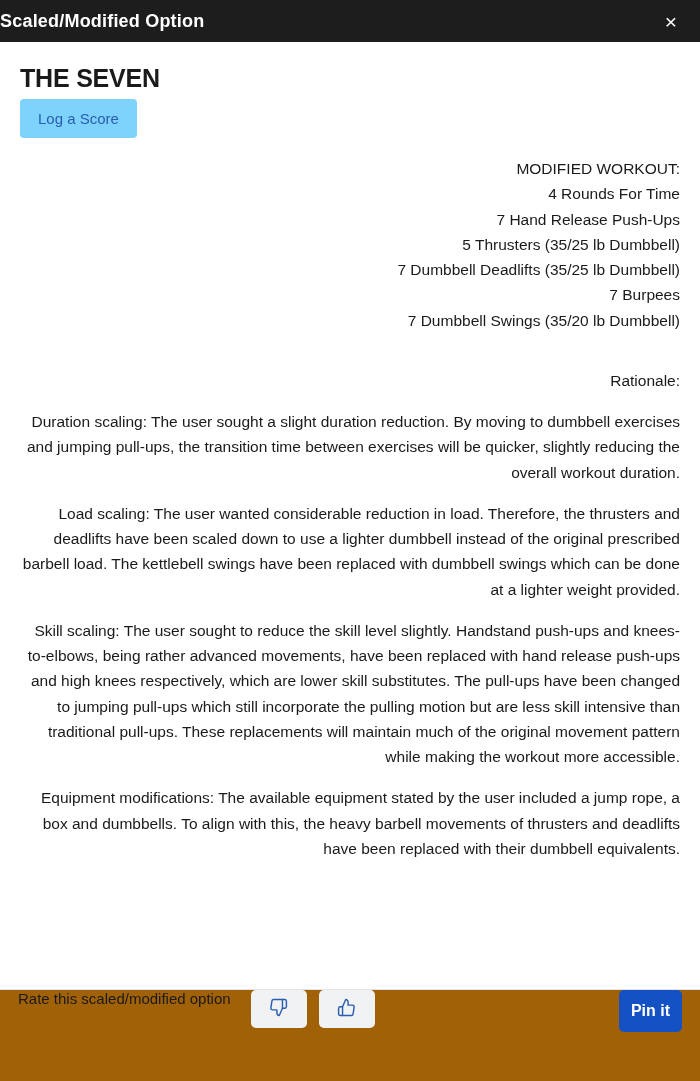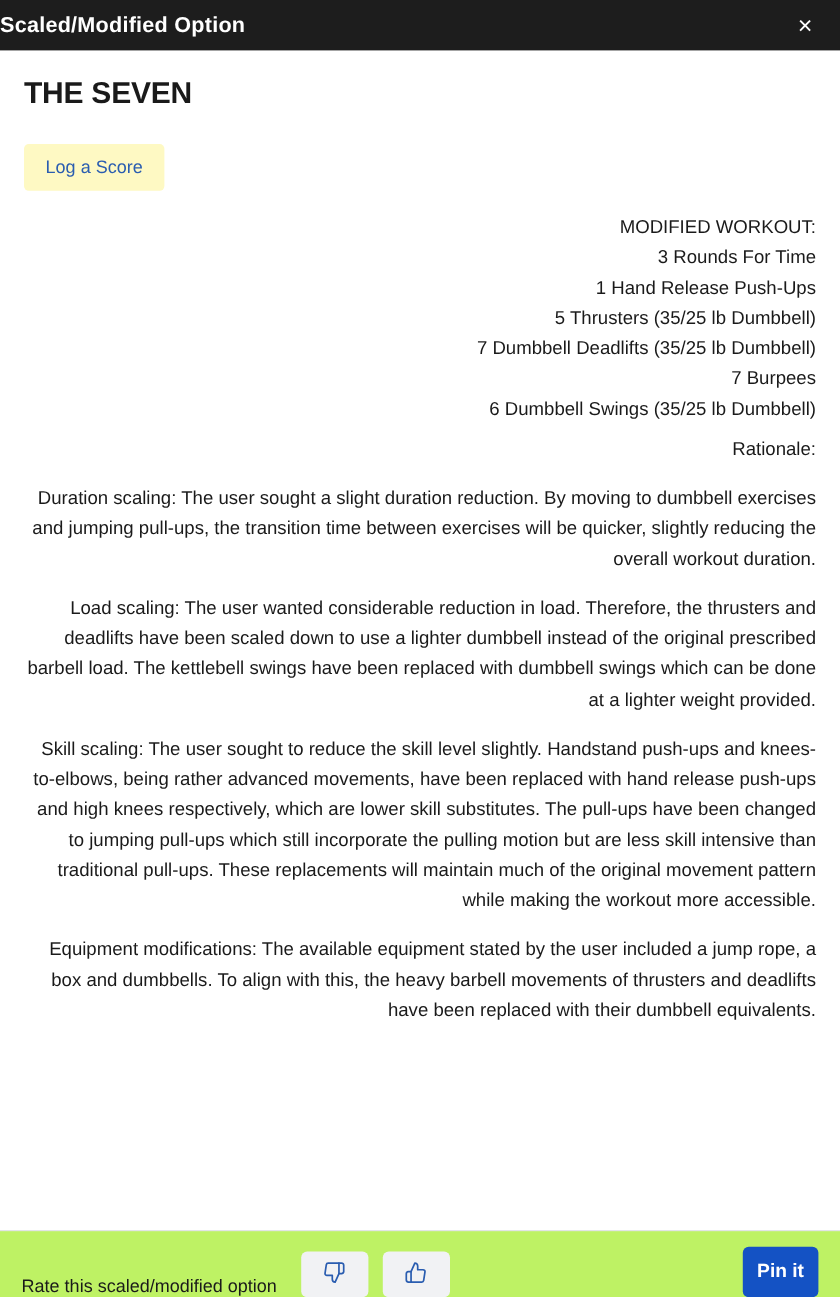--- a/index.html
+++ b/index.html
@@ -76,30 +76,29 @@
     font-family: "DejaVu Sans", sans-serif;
     font-weight: bold;
     font-size: 15px;
     color: #8a8a8a;
     letter-spacing: -0.1px;
     text-transform: uppercase;
     margin: 0 0 18px 0;
   }
   .log-score-btn {
     display: inline-block;
-    background: #fef9c3;
+    background: #7dd3fc;
     color: #2a5db0;
     border: none;
     border-radius: 4px;
     font-size: 15px;
     padding: 11px 18px;
     cursor: pointer;
     font-family: "Liberation Sans", sans-serif;
     margin-bottom: 18px;
-    margin-top: 21px;
   }
   .content-text {
     font-size: 15.5px;
     line-height: 1.63;
     color: #1a1a1a;
     text-align: right;
   }
   .content-text p {
     margin: 0 0 16px 0;
   }
@@ -110,26 +109,26 @@
   .fade-bottom {
     position: absolute;
     left: 0; right: 0; bottom: 0;
     height: 26px;
     background: linear-gradient(to bottom, rgba(255,255,255,0), rgba(255,255,255,1));
     pointer-events: none;
   }
   
   .modal-footer {
     flex: 0 0 auto;
-    height: 56px;
+    height: 92px;
     border-top: 1px solid #e2e4e6;
     display: flex;
-    align-items: flex-end;
+    align-items: flex-start;
     padding: 0 18px;
-    background: #bef264;
+    background: #a16207;
     gap: 12px;
   }
   .rate-label {
     font-size: 15px;
     color: #1a1a1a;
     margin-right: 8px;
   }
   .rate-btn {
     width: 56px;
     height: 38px;
@@ -167,29 +166,29 @@
 
   <div class="modal-body">
 
     <h1 class="workout-name">THE SEVEN</h1>
 
     <button class="log-score-btn">Log a Score</button>
 
     <div class="content-text">
       <div class="wod-lines">
         <div>MODIFIED WORKOUT:</div>
-        <div>3 Rounds For Time</div>
-        <div>1 Hand Release Push-Ups</div>
+        <div>4 Rounds For Time</div>
+        <div>7 Hand Release Push-Ups</div>
         <div>5 Thrusters (35/25 lb Dumbbell)</div>
         <div>7 Dumbbell Deadlifts (35/25 lb Dumbbell)</div>
         <div>7 Burpees</div>
-        <div>6 Dumbbell Swings (35/25 lb Dumbbell)</div>
+        <div>7 Dumbbell Swings (35/20 lb Dumbbell)</div>
       </div>
 
-      <p style="margin-top:8px;">Rationale:</p>
+      <p style="margin-top:35px;">Rationale:</p>
       <p>Duration scaling: The user sought a slight duration reduction. By moving to dumbbell exercises and jumping pull-ups, the transition time between exercises will be quicker, slightly reducing the overall workout duration.</p>
       <p>Load scaling: The user wanted considerable reduction in load. Therefore, the thrusters and deadlifts have been scaled down to use a lighter dumbbell instead of the original prescribed barbell load. The kettlebell swings have been replaced with dumbbell swings which can be done at a lighter weight provided.</p>
       <p>Skill scaling: The user sought to reduce the skill level slightly. Handstand push-ups and knees-to-elbows, being rather advanced movements, have been replaced with hand release push-ups and high knees respectively, which are lower skill substitutes. The pull-ups have been changed to jumping pull-ups which still incorporate the pulling motion but are less skill intensive than traditional pull-ups. These replacements will maintain much of the original movement pattern while making the workout more accessible.</p>
       <p class="tight">Equipment modifications: The available equipment stated by the user included a jump rope, a box and dumbbells. To align with this, the heavy barbell movements of thrusters and deadlifts have been replaced with their dumbbell equivalents.</p>
     </div>
 
     <div class="fade-bottom"></div>
   </div>
 
   <div class="modal-footer">

